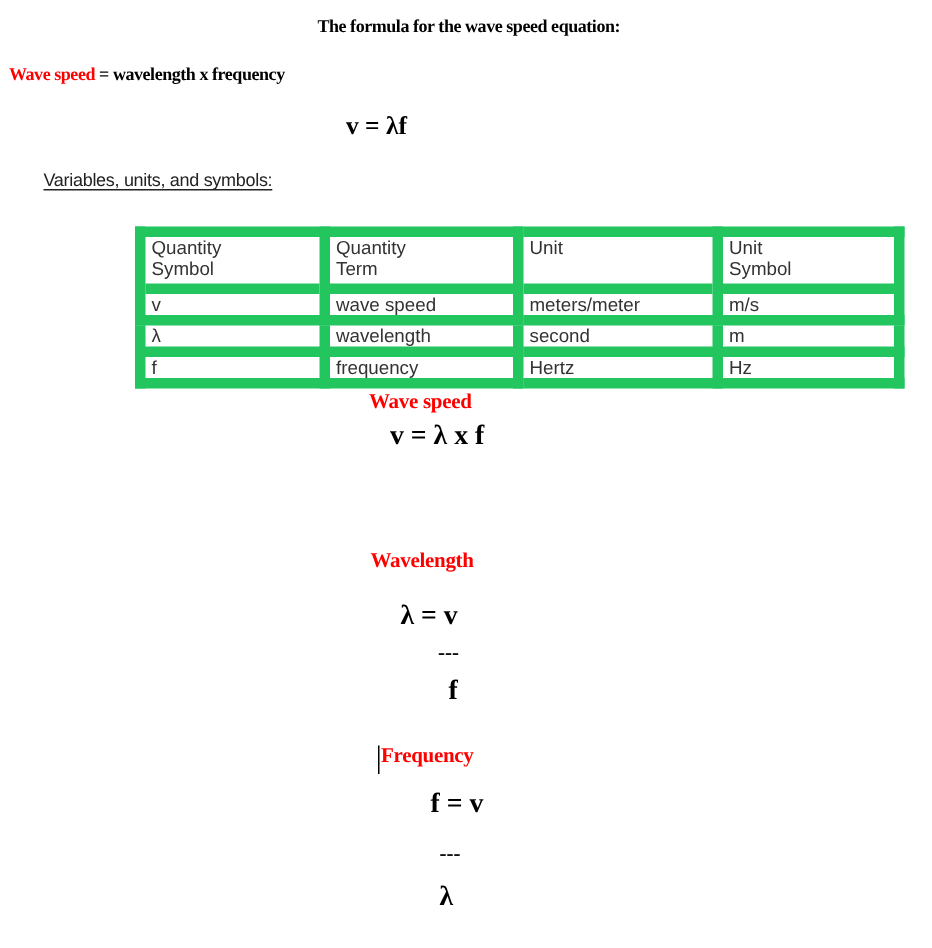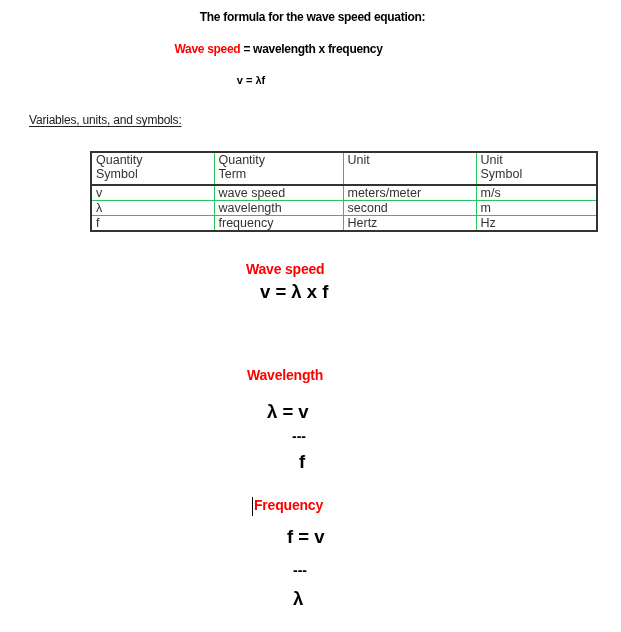--- a/index.html
+++ b/index.html
@@ -10,46 +10,46 @@
   body {
     width: 621px;
     height: 632px;
     position: relative;
     overflow: hidden;
     font-family: "DejaVu Sans", "Liberation Sans", sans-serif;
     color: #000000;
   }
   .abs { position: absolute; white-space: nowrap; }
   .calibri-bold {
-    font-family: Liberation Sans, sans-serif;
+    font-family: Liberation Serif, serif;
     font-weight: bold;
   }
   .red { color: #ff0000; }
 
   
   #title-line {
     left: 0; width: 621px; top: 10px;
     text-align: center;
     font-size: 12px;
     letter-spacing: -0.3px;
     padding-left: 4px;
     box-sizing: border-box;
   }
   #definition-line {
     left: 0; width: 551px; top: 42px;
-    text-align: center;
+    text-align: left;
     font-size: 12px;
     letter-spacing: -0.3px;
     padding-left: 6px;
     box-sizing: border-box;
   }
   #symbol-line {
     left: 0; width: 496px; top: 74px;
     text-align: center;
-    font-size: 11px;
+    font-size: 17px;
     padding-left: 6px;
     box-sizing: border-box;
   }
 
   
   #vars-heading {
     left: 29px; top: 113px;
     font-family: "Liberation Sans", sans-serif;
     font-size: 12px;
     text-decoration: underline;
@@ -64,21 +64,21 @@
     position: absolute;
     left: 90px;
     top: 151px;
     border-collapse: collapse;
     font-family: "Liberation Sans", sans-serif;
     font-size: 12.5px;
     color: #333;
     border: 2px solid #333;
   }
   #vars-table td {
-    border: 1px solid #22c55e;
+    border: 7px solid #22c55e;
     padding: 0 4px;
     line-height: 14px;
     vertical-align: top;
     white-space: pre-line;
     margin-left: 16px;
   }
   #vars-table tr.header-row td {
     height: 31px;
     border-bottom: 2px solid #333;
   }

